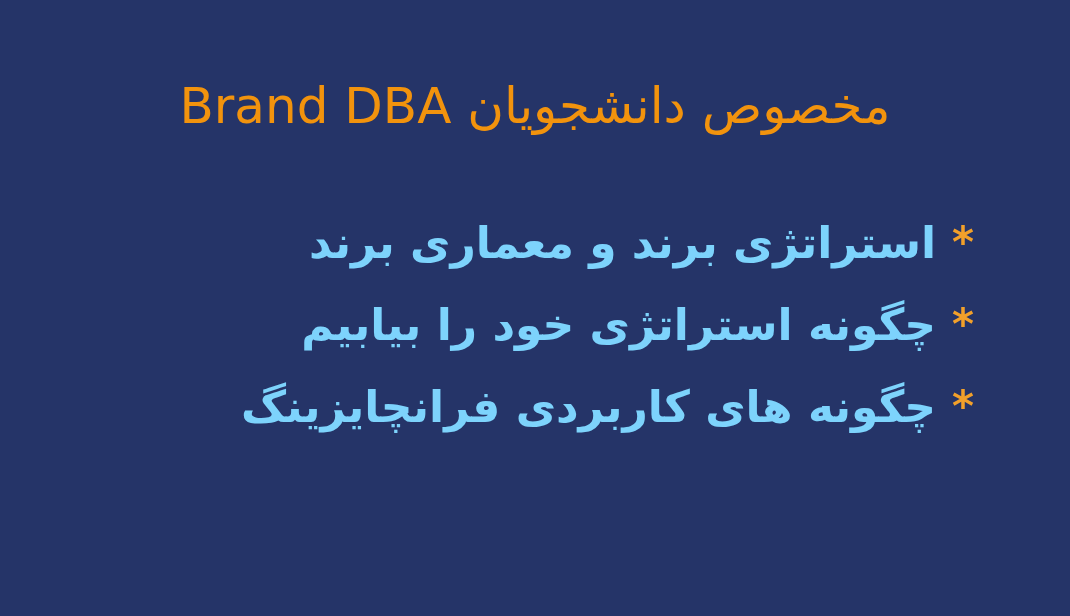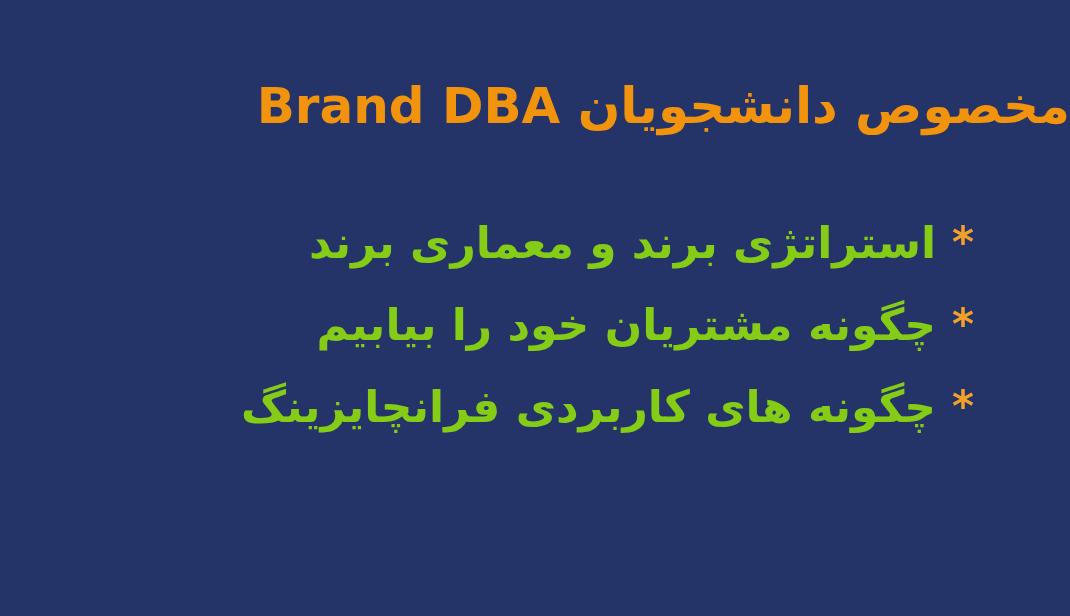--- a/index.html
+++ b/index.html
@@ -19,25 +19,26 @@
     height: 616px;
     background: #253468;
     box-sizing: border-box;
     overflow: hidden;
   }
   .slide-title {
     position: absolute;
     top: 78px;
     left: 0;
     width: 1070px;
+    text-align: center;
     direction: rtl;
     unicode-bidi: isolate;
     color: #F2930D;
     font-family: "DejaVu Sans", sans-serif;
-    font-weight: bold;
+    font-weight: normal;
     font-size: 50px;
     line-height: 1.12;
     letter-spacing: 0px;
     white-space: nowrap;
   }
   .bullet-list {
     position: absolute;
     top: 212px;
     right: 86px;
     left: 86px;
@@ -61,21 +62,21 @@
     font-family: "DejaVu Sans", sans-serif;
     font-weight: bold;
     font-size: 42px;
     line-height: 62px;
     width: 42px;
     text-align: center;
     user-select: none;
   }
   .bullet-text {
     flex: 1 1 auto;
-    color: #84cc16;
+    color: #7dd3fc;
     font-family: "DejaVu Sans", sans-serif;
     font-weight: bold;
     font-size: 44px;
     line-height: 62px;
     text-align: right;
     direction: rtl;
     unicode-bidi: isolate;
     white-space: nowrap;
     padding-right: 6px;
   }
@@ -89,21 +90,21 @@
 
   <ul class="bullet-list">
 
     <li class="bullet-row">
       <span class="bullet-marker">*</span>
       <span class="bullet-text">استراتژی برند و معماری برند</span>
     </li>
 
     <li class="bullet-row">
       <span class="bullet-marker">*</span>
-      <span class="bullet-text">چگونه مشتریان خود را بیابیم</span>
+      <span class="bullet-text">چگونه استراتژی خود را بیابیم</span>
     </li>
 
     <li class="bullet-row">
       <span class="bullet-marker">*</span>
       <span class="bullet-text">چگونه های کاربردی فرانچایزینگ</span>
     </li>
 
   </ul>
 
 </div>

